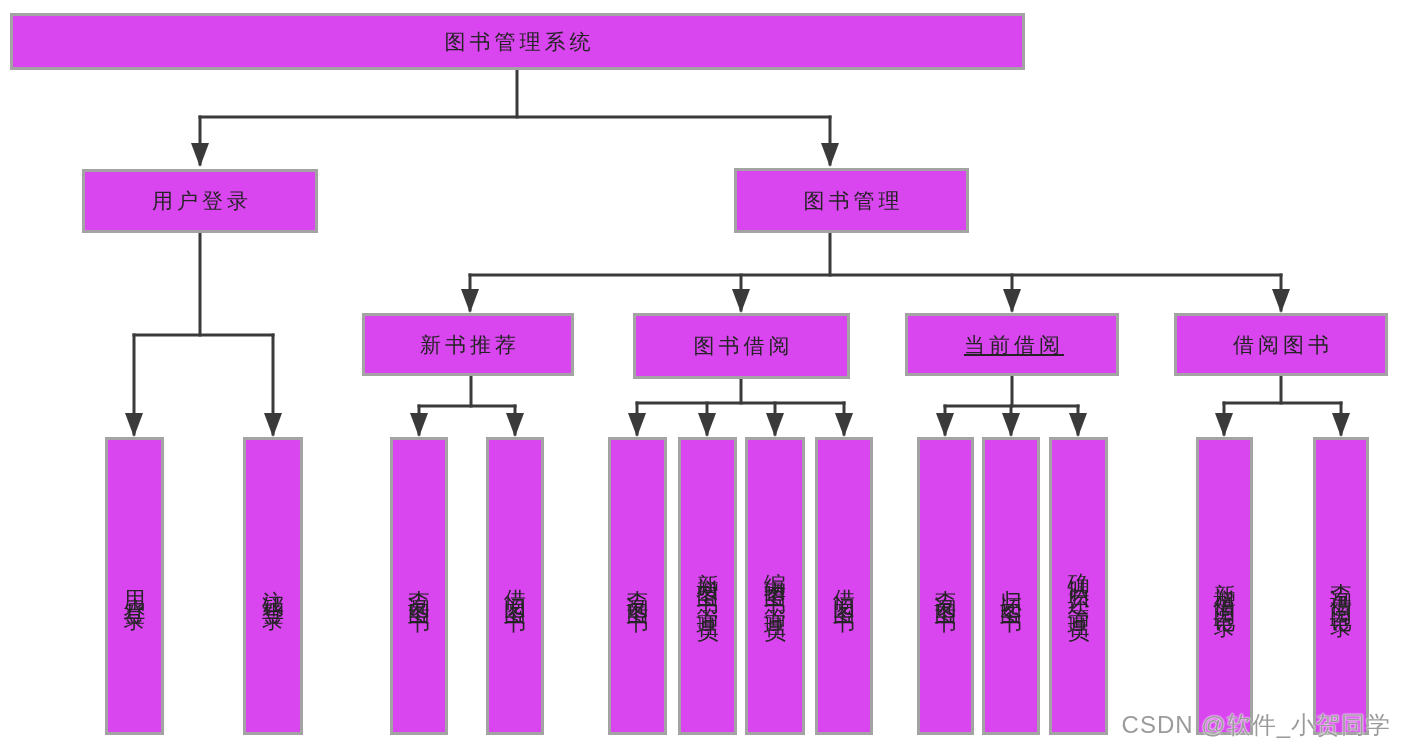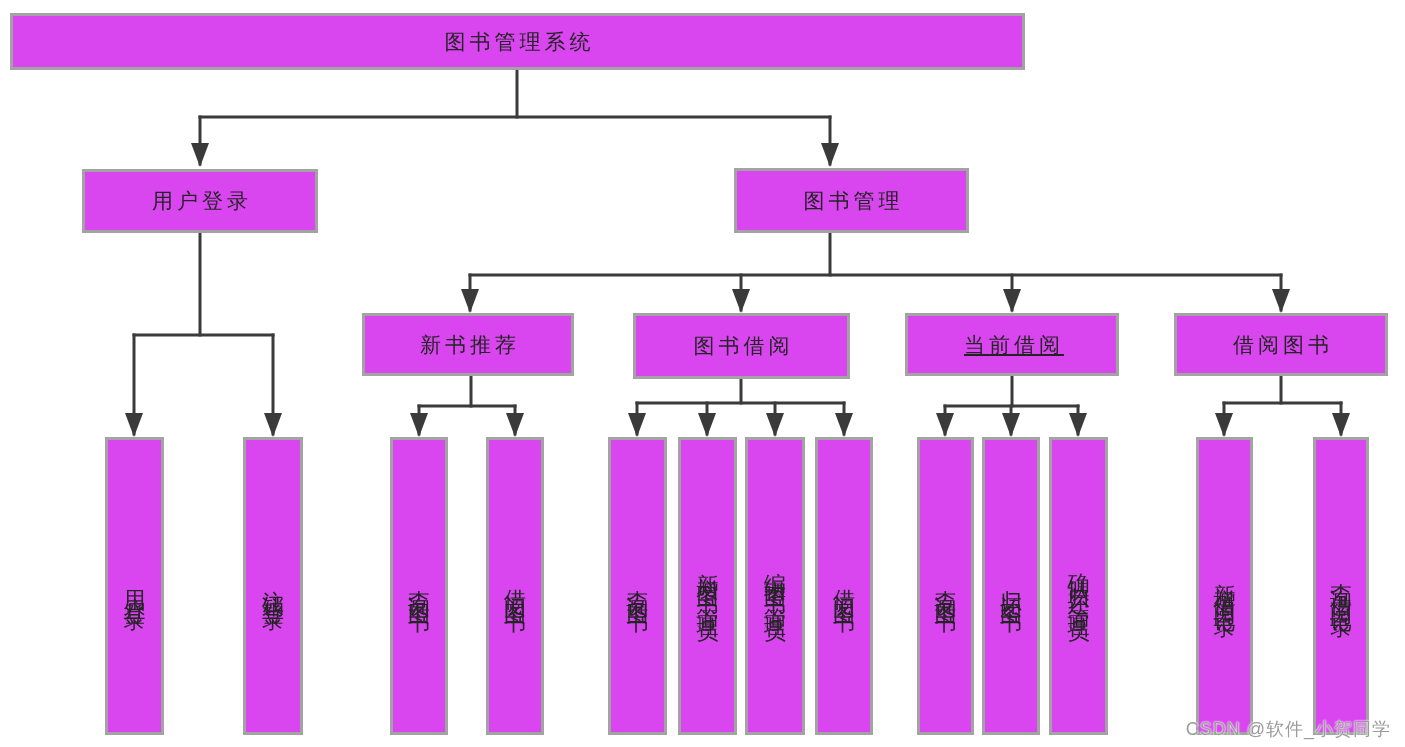--- a/index.html
+++ b/index.html
@@ -34,21 +34,21 @@
     writing-mode:vertical-rl;
     text-orientation:mixed;
     font-size:22px;
     letter-spacing:7px;
     line-height:1.0;
   }
   .watermark{
     position:absolute;
     right:14px;
     bottom:6px;
-    font-size:18px;
+    font-size:24px;
     letter-spacing:1px;
     color:#9b9b9b;
     text-shadow:0 0 2px #ffffff,0 0 2px #ffffff;
     z-index:3;
     white-space:nowrap;
   }
 </style>
 </head>
 <body>
 

